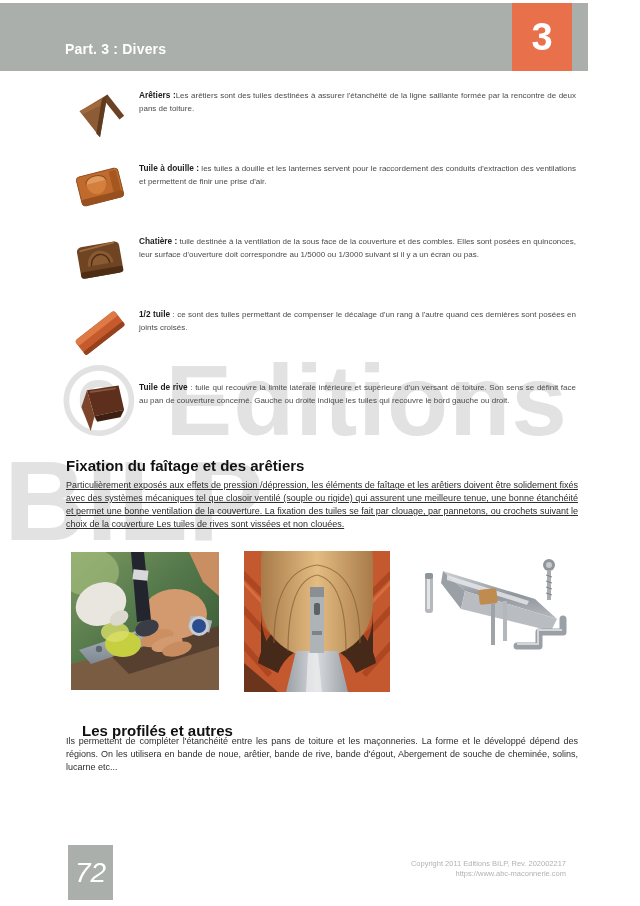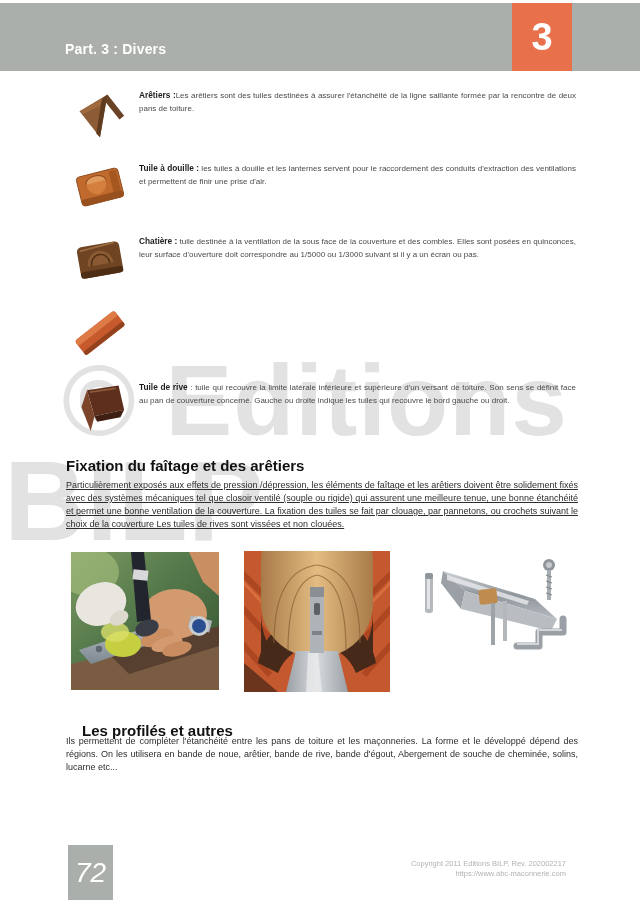--- a/index.html
+++ b/index.html
@@ -6,21 +6,21 @@
   html,body { background:#ffffff; }
   body {
     width:640px; height:906px;
     font-family:"Liberation Sans","DejaVu Sans",sans-serif;
     position:relative; overflow:hidden;
   }
   .page { position:absolute; inset:0; background:#fff; }
 
   
   .header-band {
-    position:absolute; left:0; top:3px; width:640px; height:68px;
+    position:absolute; left:0; top:3px; width:588px; height:68px;
     background:var(--header-gray,#abafab);
   }
   .header-title {
     position:absolute; left:65px; top:38px;
     font-size:14px; font-weight:bold; color:#ffffff; letter-spacing:.2px;
   }
   .chapter-box {
     position:absolute; left:512px; top:3px; width:60px; height:68px;
     background:var(--accent-orange,#e8704b);
     display:flex; align-items:center; justify-content:center;
@@ -151,20 +151,21 @@
       <div class="g-item">
         <div class="g-icon">
           <svg viewBox="0 0 56 58" width="52" height="56">
             <g transform="rotate(-38 28 29)">
               <rect x="1" y="19" width="54" height="20" rx="4" fill="#c75a2d"></rect>
               <rect x="1" y="19" width="54" height="7" rx="3" fill="#de7a45"></rect>
               <rect x="1" y="34" width="54" height="5" rx="2" fill="#93421d"></rect>
             </g>
           </svg>
         </div>
+        <div class="g-text"><b>1/2 tuile</b><span> : ce sont des tuiles permettant de compenser le décalage d'un rang à l'autre quand ces dernières sont posées en joints croisés.</span></div>
       </div>
 
       <div class="g-item">
         <div class="g-icon">
           <svg viewBox="0 0 56 58" width="52" height="56">
             <path d="M14,12 L48,7 L54,33 L22,40 Z" fill="#5e2f1d"></path>
             <path d="M17,14 L45,10" stroke="#8a5a3a" stroke-width="2" fill="none"></path>
             <path d="M14,12 L22,40 L18,56 L8,30 Z" fill="#7c452a"></path>
             <path d="M22,40 L54,33 L50,41 L25,46 Z" fill="#3f1f12"></path>
           </svg>

